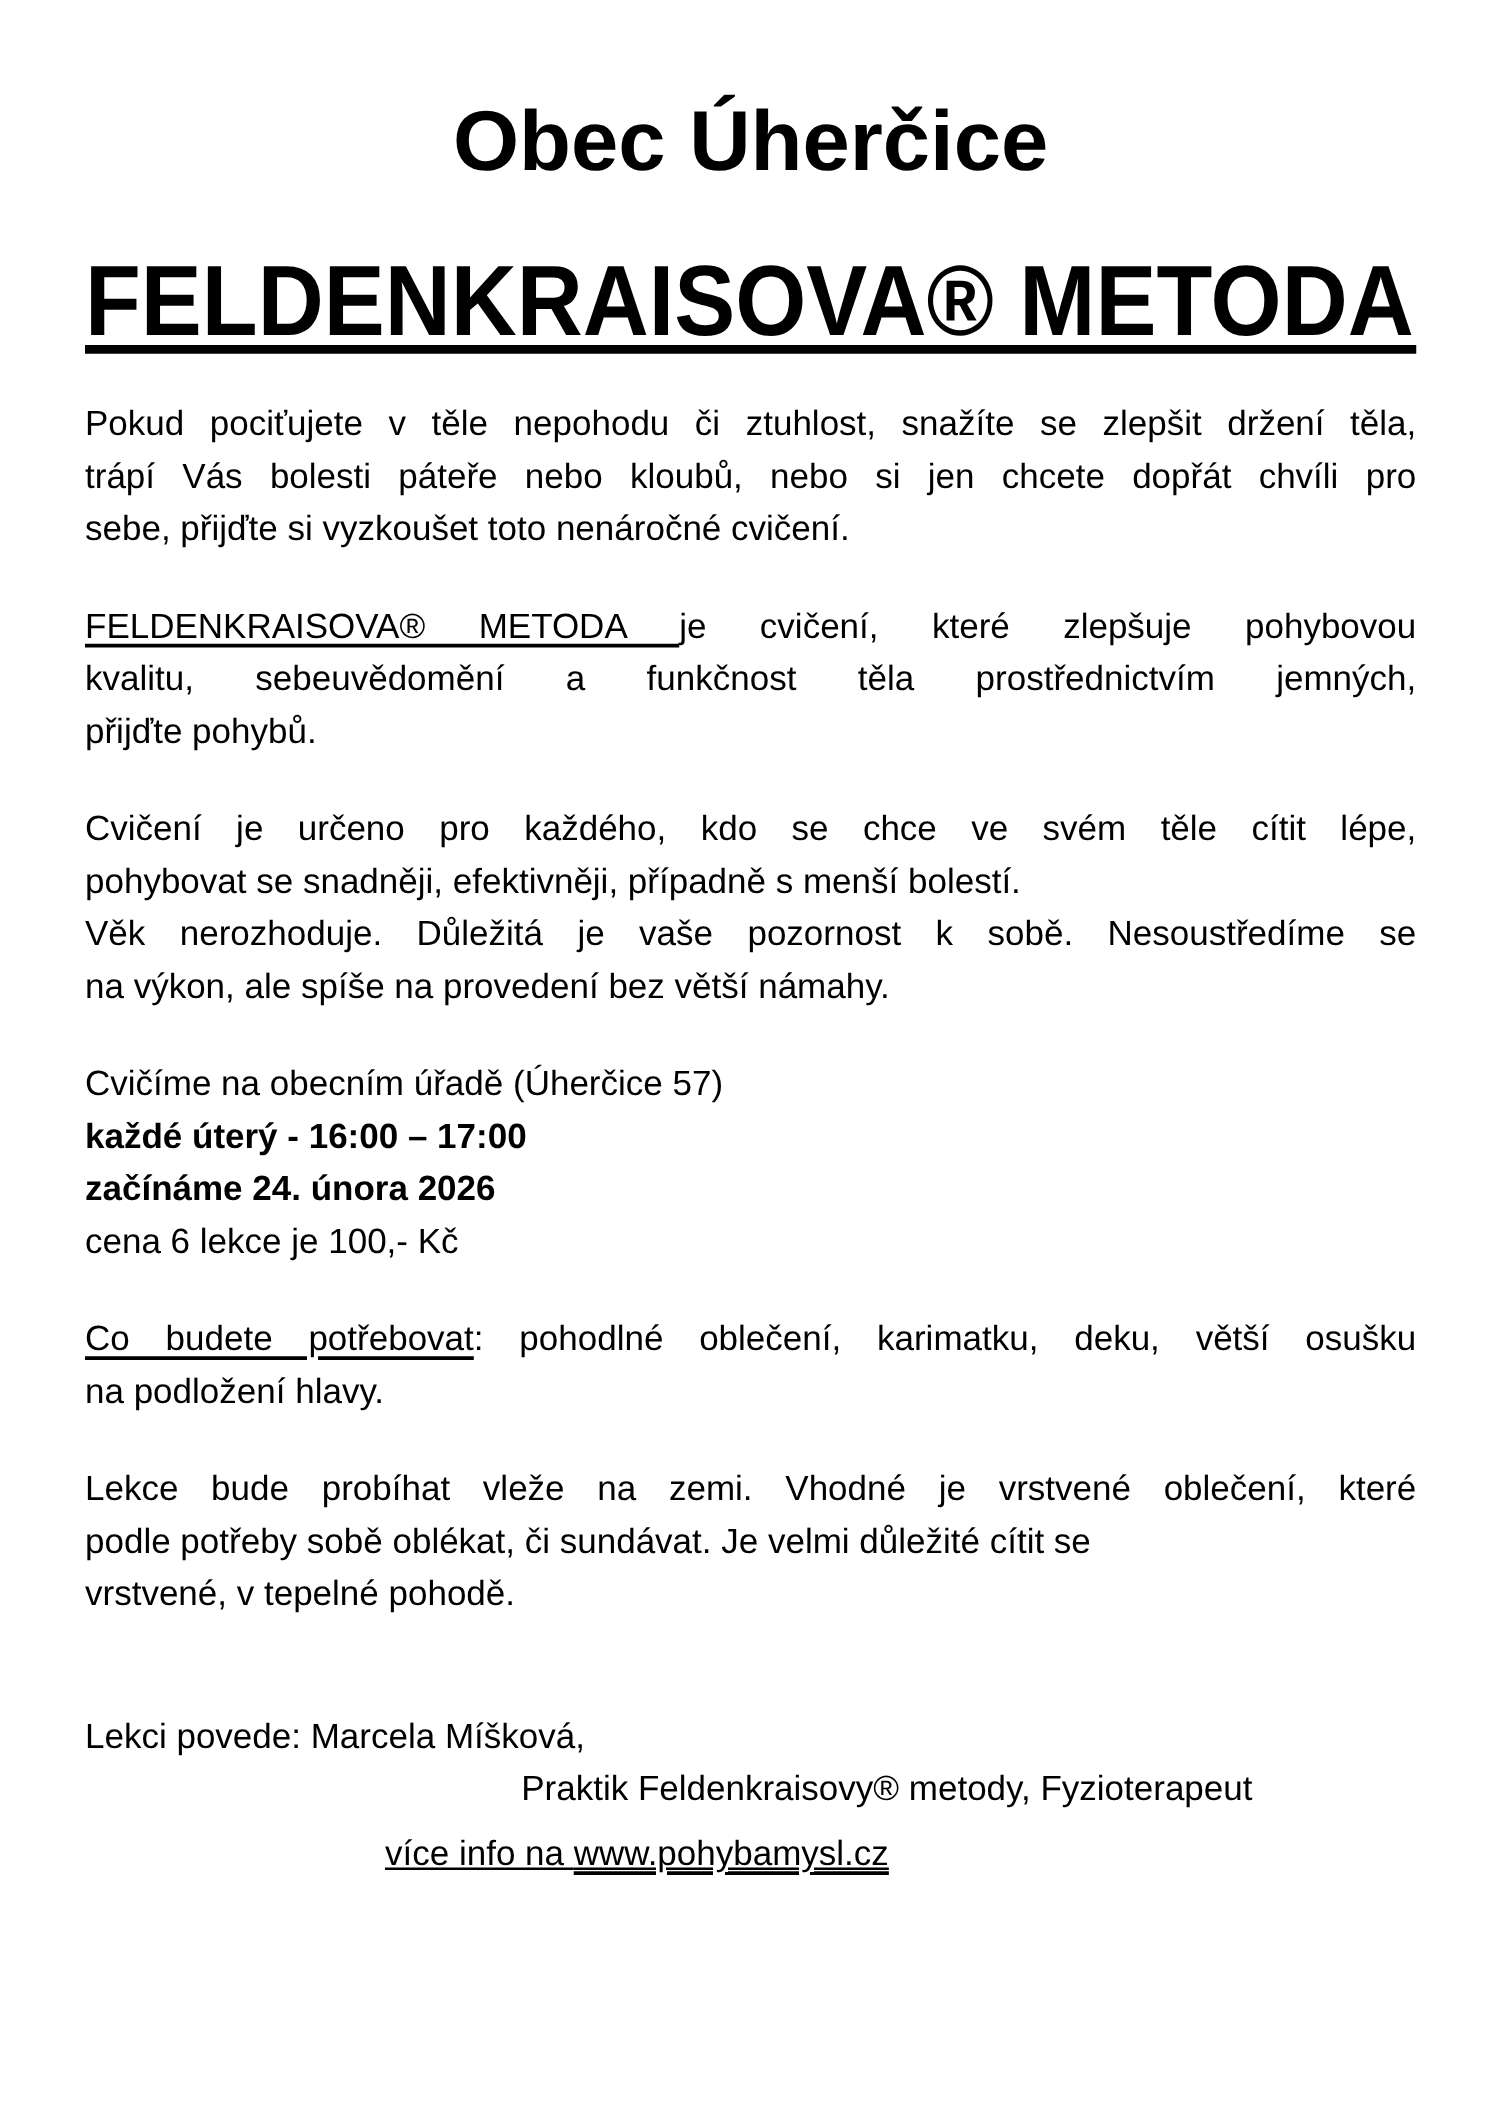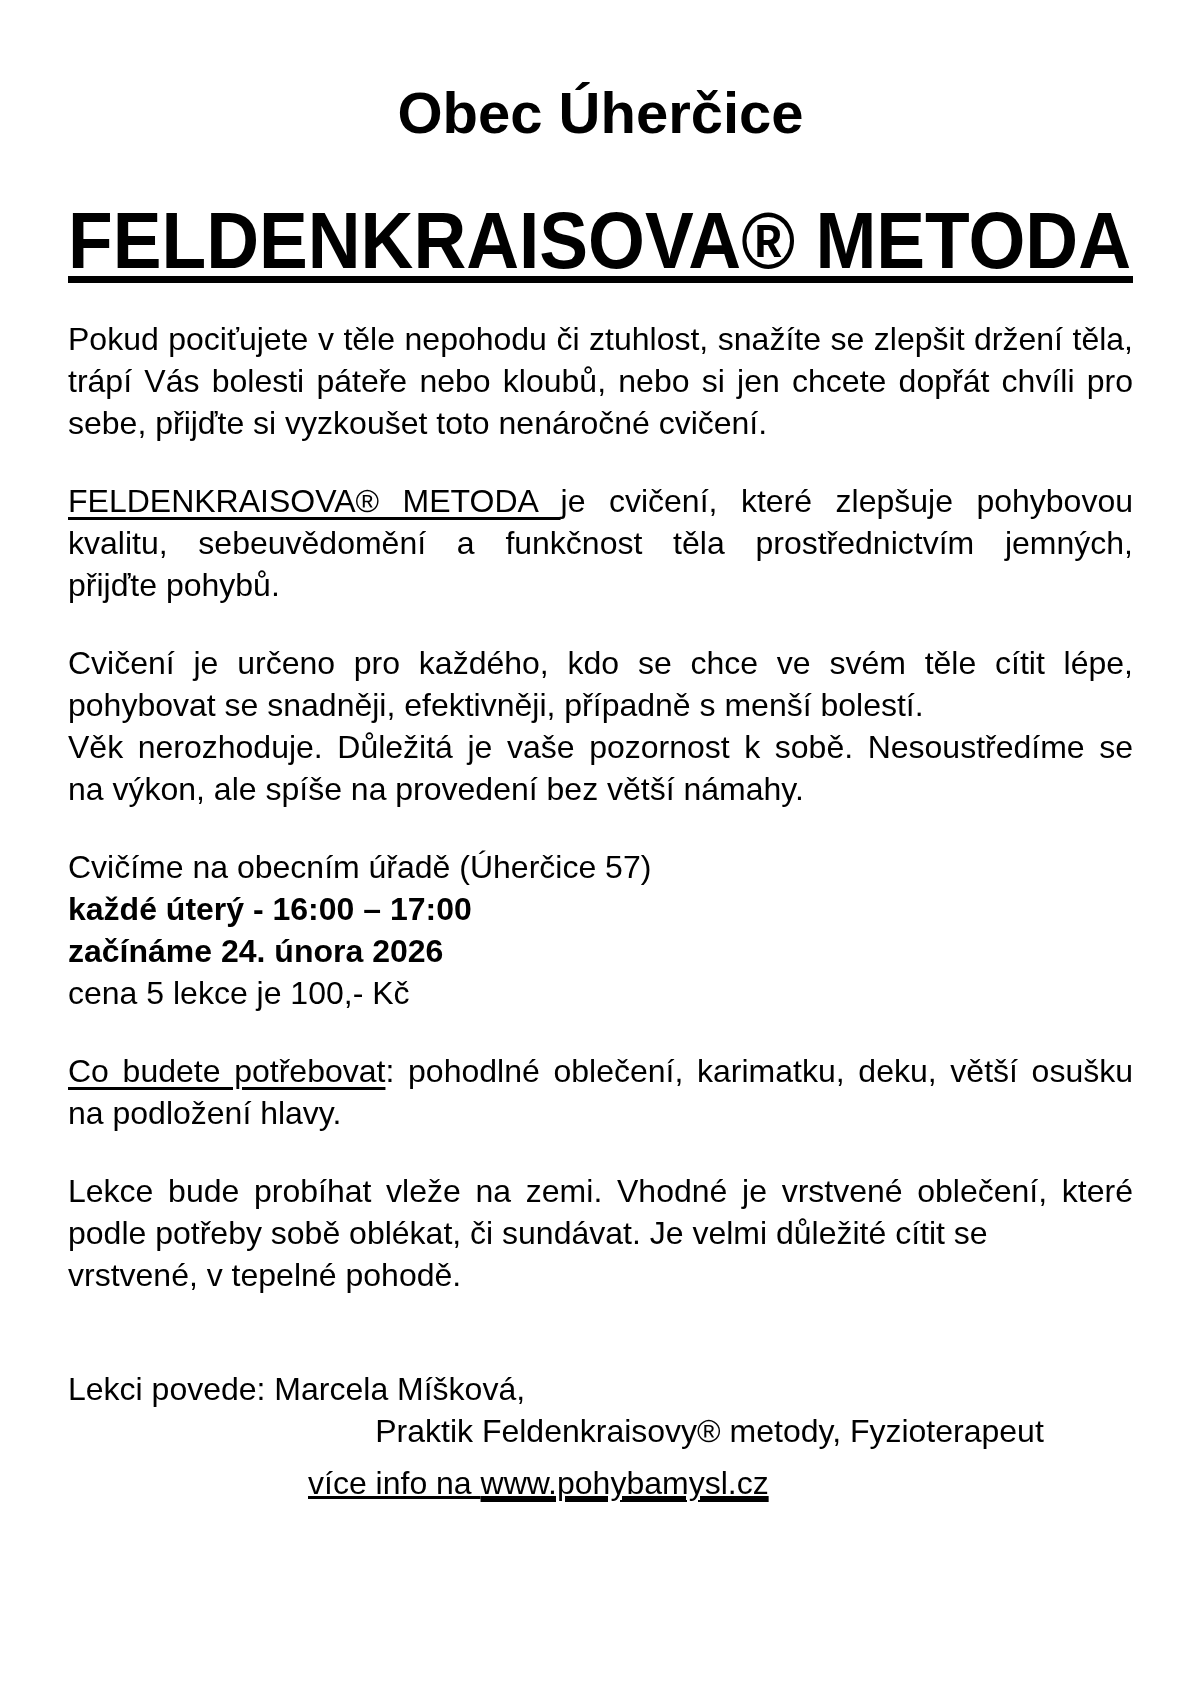--- a/index.html
+++ b/index.html
@@ -12,36 +12,36 @@
     height: 1697px;
     color: #000000;
     font-family: "Liberation Sans", sans-serif;
     overflow: hidden;
   }
   .doc {
     padding: 60px 67px 0 68px;
   }
   .title {
     margin-top: 20px;
-    font-size: 58px;
+    font-size: 68px;
     line-height: 66px;
     font-weight: bold;
     text-align: center;
     white-space: nowrap;
   }
   .heading-wrap {
     margin-top: 58px;
     border-bottom: 7px solid #000000;
     width: 1065px;
   }
   .heading-wrap svg {
     display: block;
   }
   .bodytext {
-    font-size: 32px;
+    font-size: 28px;
     line-height: 42px;
   }
   .block {
     margin-top: 36px;
     width: 1065px;
   }
   .block.first {
     margin-top: 35px;
   }
   .block.tight {
@@ -111,21 +111,21 @@
 
     <div class="block tight">
       <div class="ln fill">Věk nerozhoduje. Důležitá je vaše pozornost k sobě. Nesoustředíme se</div>
       <div class="ln">na výkon, ale spíše na provedení bez větší námahy.</div>
     </div>
 
     <div class="block">
       <div class="ln">Cvičíme na obecním úřadě (Úherčice 57)</div>
       <div class="ln bold">každé úterý - 16:00 – 17:00</div>
       <div class="ln bold">začínáme 24. února 2026</div>
-      <div class="ln">cena 5 lekce je 100,- Kč</div>
+      <div class="ln">cena 6 lekce je 100,- Kč</div>
     </div>
 
     <div class="block">
       <div class="ln fill"><span class="u">Co budete potřebovat</span><span>: pohodlné oblečení, karimatku, deku, větší osušku</span></div>
       <div class="ln">na podložení hlavy.</div>
     </div>
 
     <div class="block">
       <div class="ln fill">Lekce bude probíhat vleže na zemi. Vhodné je vrstvené oblečení, které</div>
       <div class="ln">podle potřeby sobě oblékat, či sundávat. Je velmi důležité cítit se</div>

